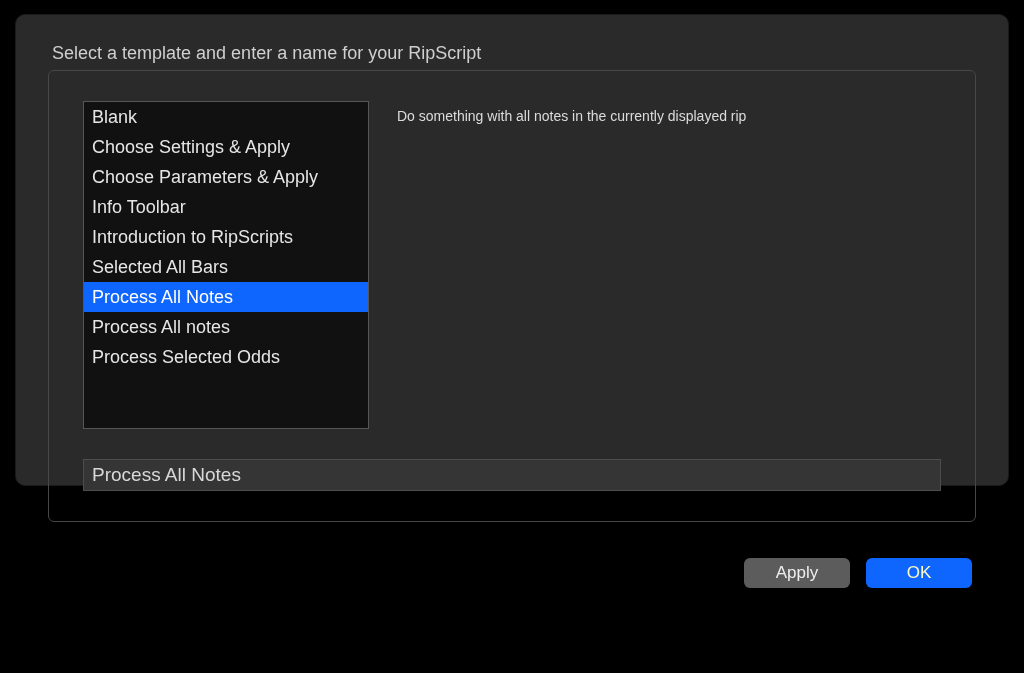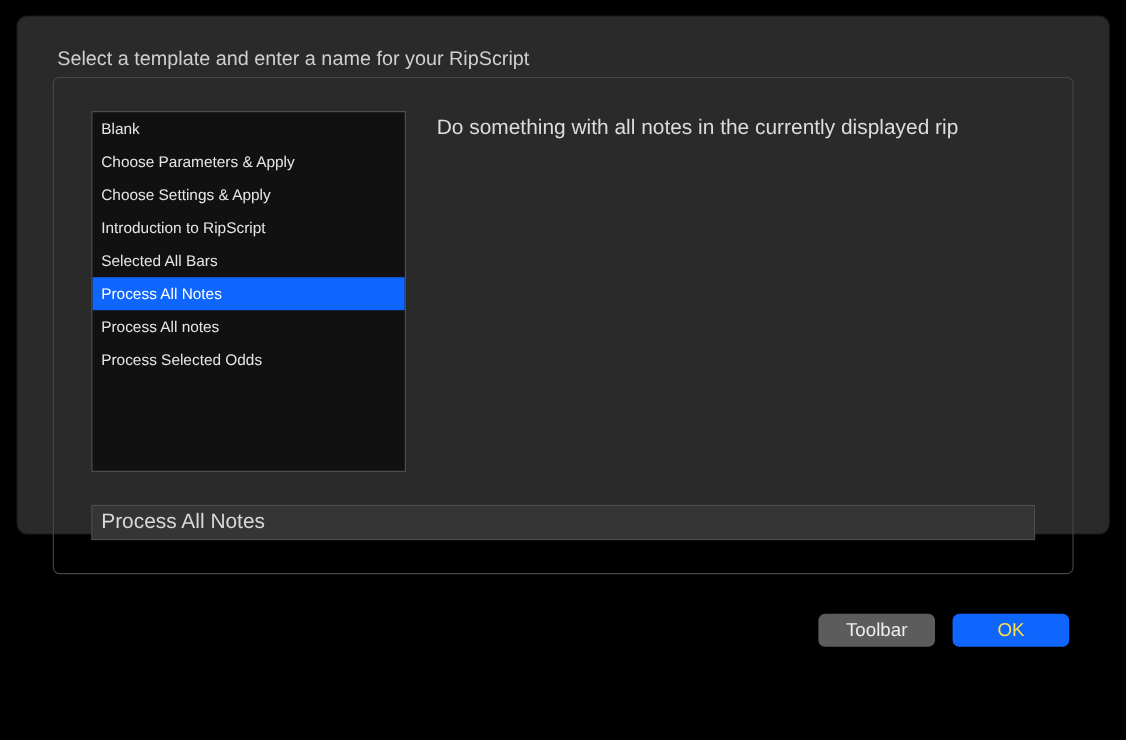--- a/index.html
+++ b/index.html
@@ -44,33 +44,33 @@
   }
   .listbox {
     width: 286px;
     height: 328px;
     background: #111;
     border: 1px solid #565656;
     overflow: hidden;
   }
   .list-item {
     padding: 3px 8px 3px 8px;
-    font-size: 14px;
+    font-size: 18px;
     line-height: 24px;
     color: #e6e6e6;
     cursor: default;
     white-space: nowrap;
   }
   .list-item.selected {
     background: #0f66ff;
     color: #fff;
   }
   .description {
     flex: 1;
-    font-size: 19px;
+    font-size: 14px;
     color: #dcdcdc;
     line-height: 27px;
     padding-top: 2px;
   }
   .name-input {
     width: 100%;
     margin-top: 30px;
     height: 32px;
     background: #353535;
     border: 1px solid #4d4d4d;
@@ -97,45 +97,46 @@
     border: none;
     cursor: default;
     font-family: inherit;
   }
   .btn-cancel {
     background: #5c5c5c;
     color: #eee;
   }
   .btn-ok {
     background: #0f66ff;
-    color: #fde047;
+    color: #fef9c3;
   }
 </style>
 </head>
 <body>
 
 <div class="dialog">
 
   <div class="prompt">Select a template and enter a name for your RipScript</div>
 
   <div class="content-frame">
     <div class="upper-row">
       <div class="listbox" id="template-list">
           <div class="list-item">Blank</div>
+          <div class="list-item">Choose Settings &amp; Apply</div>
           <div class="list-item">Choose Parameters &amp; Apply</div>
-          <div class="list-item">Choose Settings &amp; Apply</div>
-          <div class="list-item">Introduction to RipScript</div>
+          <div class="list-item">Info Toolbar</div>
+          <div class="list-item">Introduction to RipScripts</div>
           <div class="list-item">Selected All Bars</div>
           <div class="list-item selected">Process All Notes</div>
           <div class="list-item">Process All notes</div>
           <div class="list-item">Process Selected Odds</div>
         </div>
       <div class="description">Do something with all notes in the currently displayed rip</div>
     </div>
     <input class="name-input" type="text" value="Process All Notes" style="">
   </div>
 
   <div class="button-row">
-    <button class="btn btn-cancel">Toolbar</button>
+    <button class="btn btn-cancel">Apply</button>
     <button class="btn btn-ok">OK</button>
   </div>
 
 </div>
 
 </body></html>

